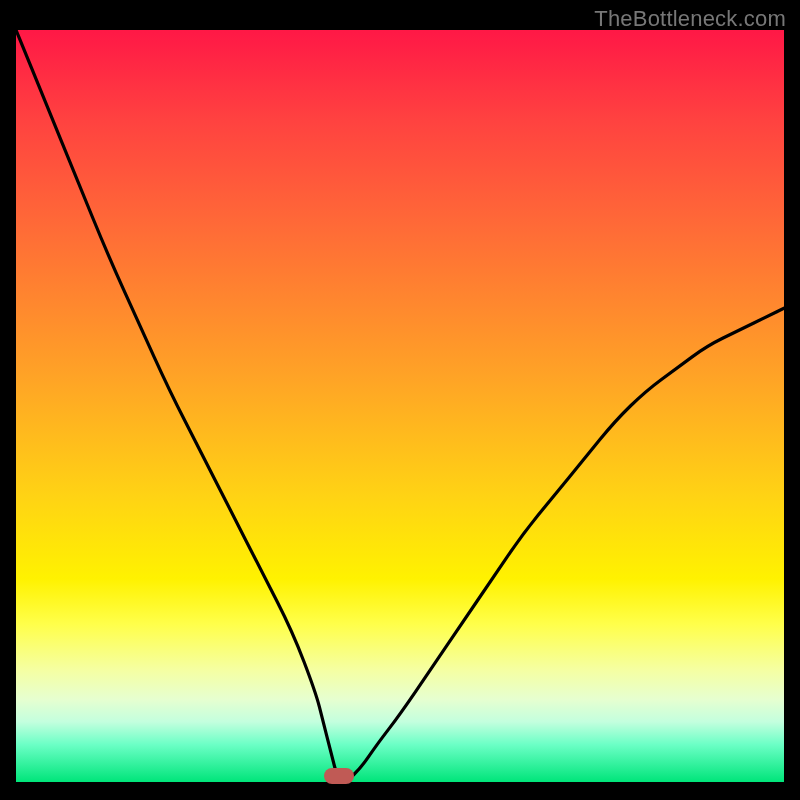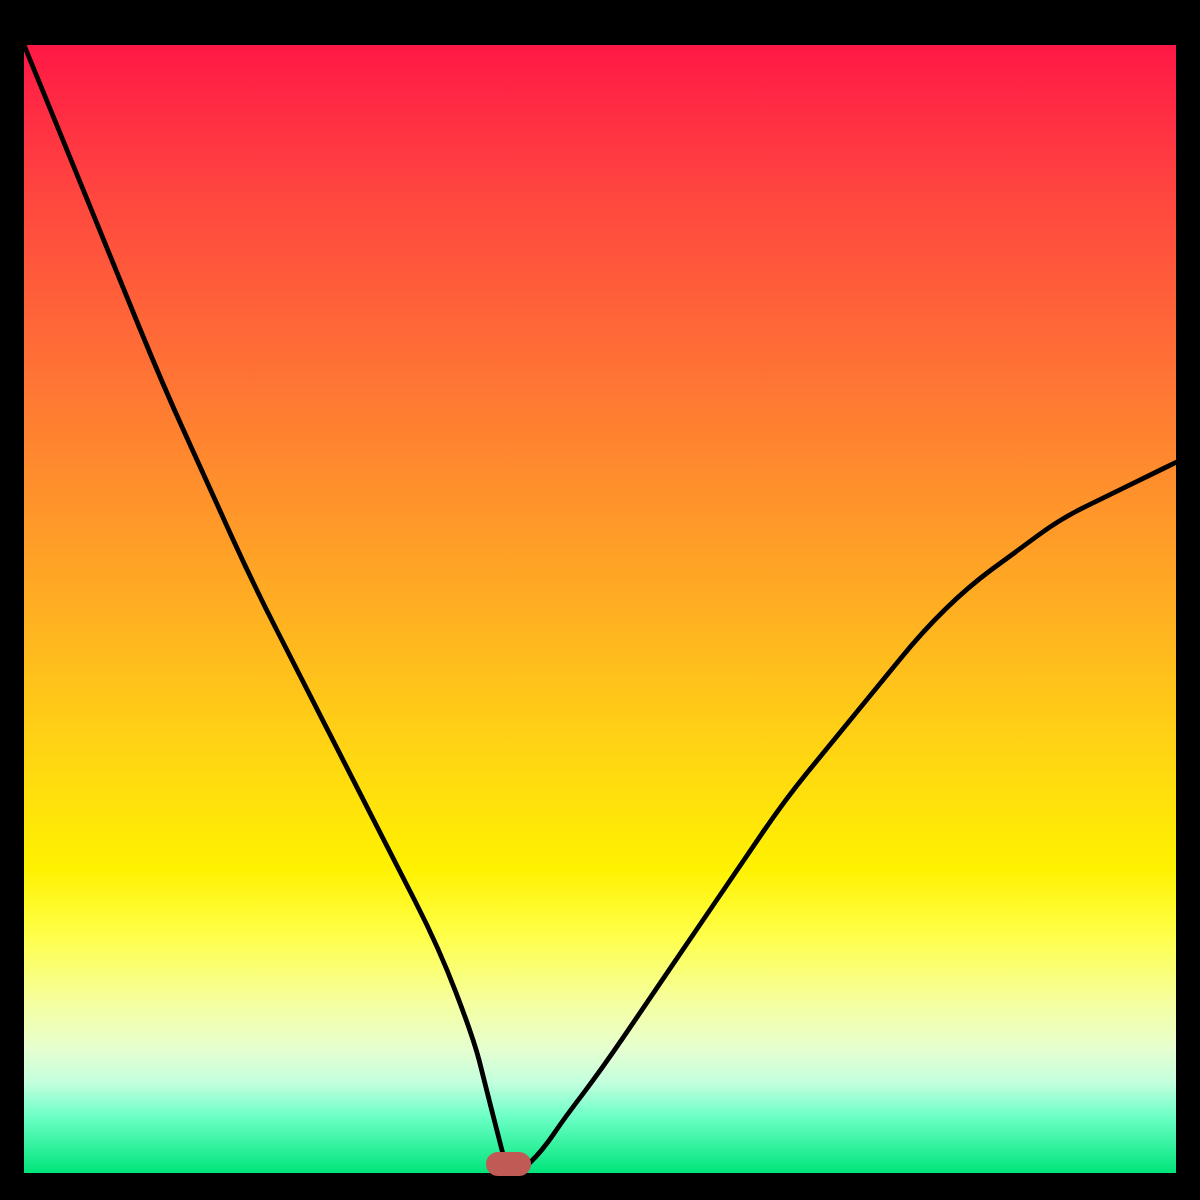--- a/index.html
+++ b/index.html
@@ -71,20 +71,21 @@
     background: #c05a55;
     z-index: 4;
     transform: translate(-50%, -50%);
   }
 </style>
 </head>
 <body>
 
 <div class="frame">
 
+  <div class="watermark">TheBottleneck.com</div>
 
   <div class="plot-outer">
     <div class="gradient-area"></div>
 
     <svg class="curve" viewBox="0 0 768 752" preserveAspectRatio="none">
       <path id="curve-path" d="M 0.0 0.0 Q 0.0 0.0 15.4 37.6 Q 30.7 75.2 46.1 112.8 Q 61.4 150.4 76.8 188.0 Q 92.2 225.6 107.5 259.4 Q 122.9 293.3 138.2 327.1 Q 153.6 361.0 169.0 391.0 Q 184.3 421.1 199.7 451.2 Q 215.0 481.3 230.4 511.4 Q 245.8 541.4 261.1 571.5 Q 276.5 601.6 288.0 631.7 Q 299.5 661.8 303.4 676.8 Q 307.2 691.8 311.0 706.9 Q 314.9 721.9 318.7 737.0 Q 322.6 752.0 326.4 752.0 Q 330.2 752.0 337.9 744.5 Q 345.6 737.0 353.3 725.7 Q 361.0 714.4 372.5 699.4 Q 384.0 684.3 399.4 661.8 Q 414.7 639.2 430.1 616.6 Q 445.4 594.1 460.8 571.5 Q 476.2 549.0 491.5 526.4 Q 506.9 503.8 522.2 485.0 Q 537.6 466.2 553.0 447.4 Q 568.3 428.6 583.7 409.8 Q 599.0 391.0 614.4 376.0 Q 629.8 361.0 645.1 349.7 Q 660.5 338.4 675.8 327.1 Q 691.2 315.8 706.6 308.3 Q 721.9 300.8 737.3 293.3 Q 752.6 285.8 760.3 282.0 T 768.0 278.2" fill="none" stroke="#000" stroke-width="3.2" stroke-linejoin="round" stroke-linecap="round"></path>
     </svg>
 
     <div id="min-marker" class="minimum-marker" style="left: 322.56px; top: 746px;"></div>
   </div>

